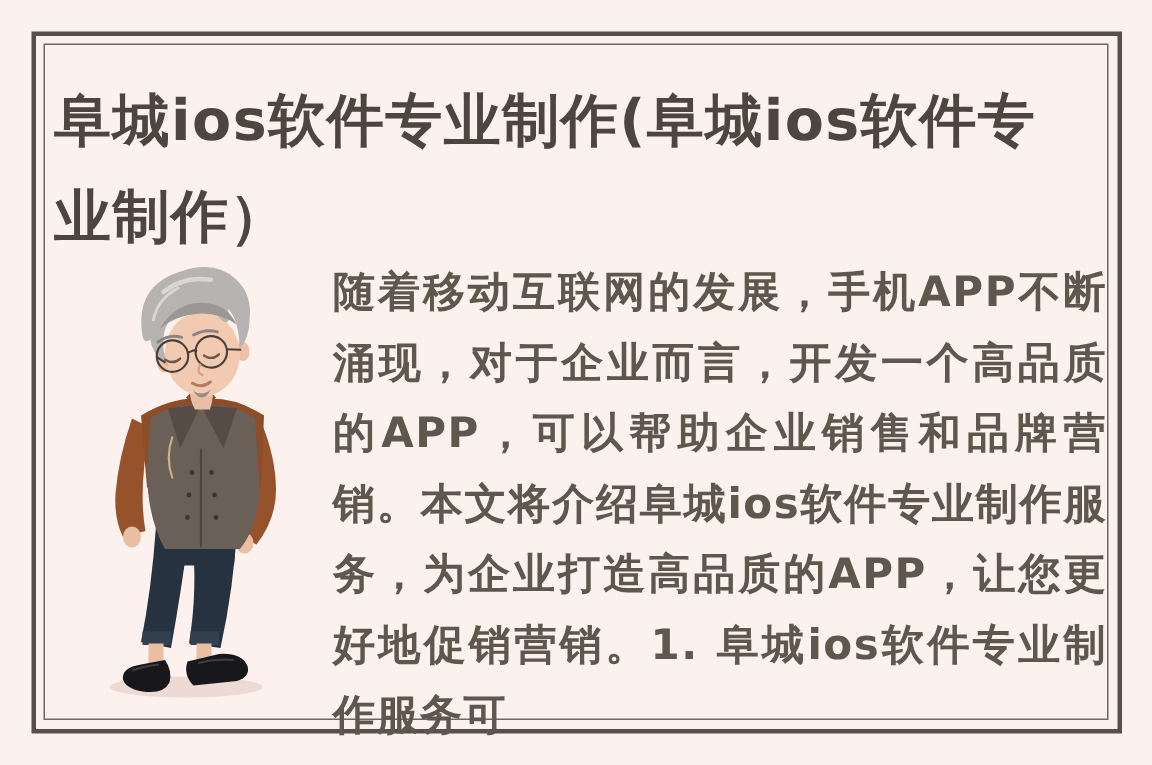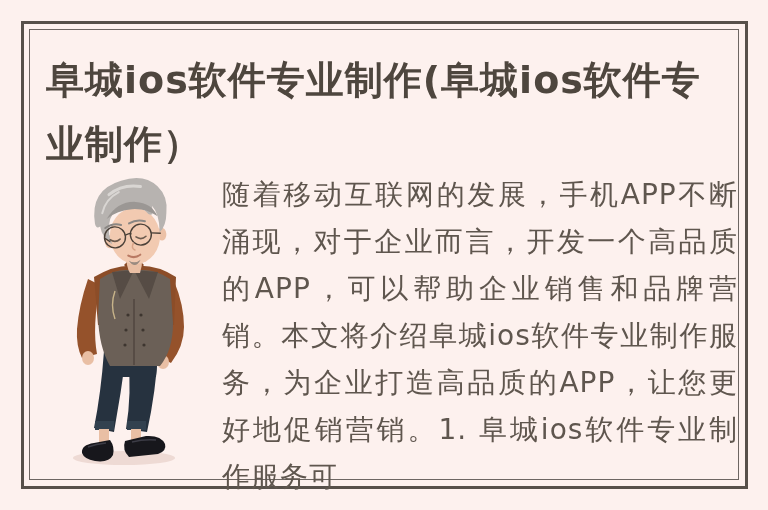--- a/index.html
+++ b/index.html
@@ -21,21 +21,21 @@
     border: 3px solid #57504a;
   }
   .frame-inner {
     position: absolute;
     left: 29px; top: 29px;
     width: 710px; height: 451px;
     border: 1px solid #6d6662;
   }
   .title {
     position: absolute;
-    left: 46px; top: 48px;
+    left: 36px; top: 48px;
     width: 690px;
     margin: 0;
     font-size: 38px;
     line-height: 64px;
     font-weight: bold;
     letter-spacing: 1px;
     color: #4e463e;
   }
   .figure {
     position: absolute;
@@ -47,20 +47,21 @@
     position: absolute;
     left: 222px; top: 171px;
     width: 516px;
     margin: 0;
     font-size: 28px;
     line-height: 47px;
     letter-spacing: 1px;
     color: #5f564e;
     text-align: justify;
     word-break: break-all;
+    font-weight: bold;
   }
 </style>
 </head>
 <body>
 
 <div class="page">
   <div class="frame-outer"></div>
   <div class="frame-inner"></div>
 
   <h1 class="title">阜城ios软件专业制作(阜城ios软件专业制作）</h1>

